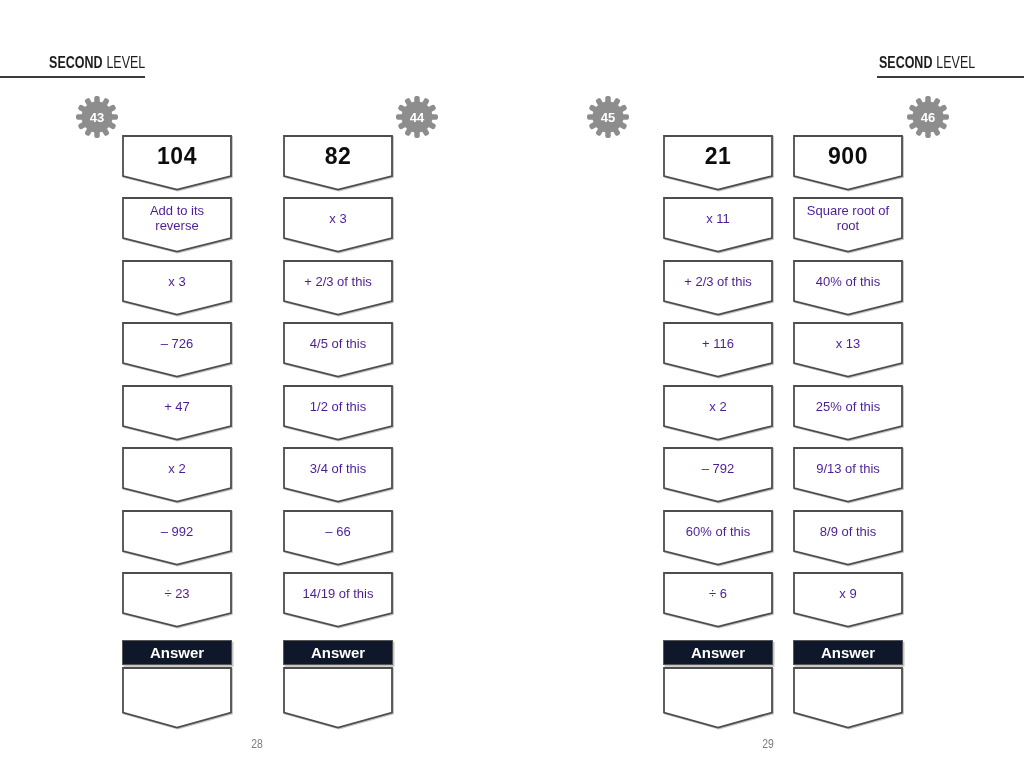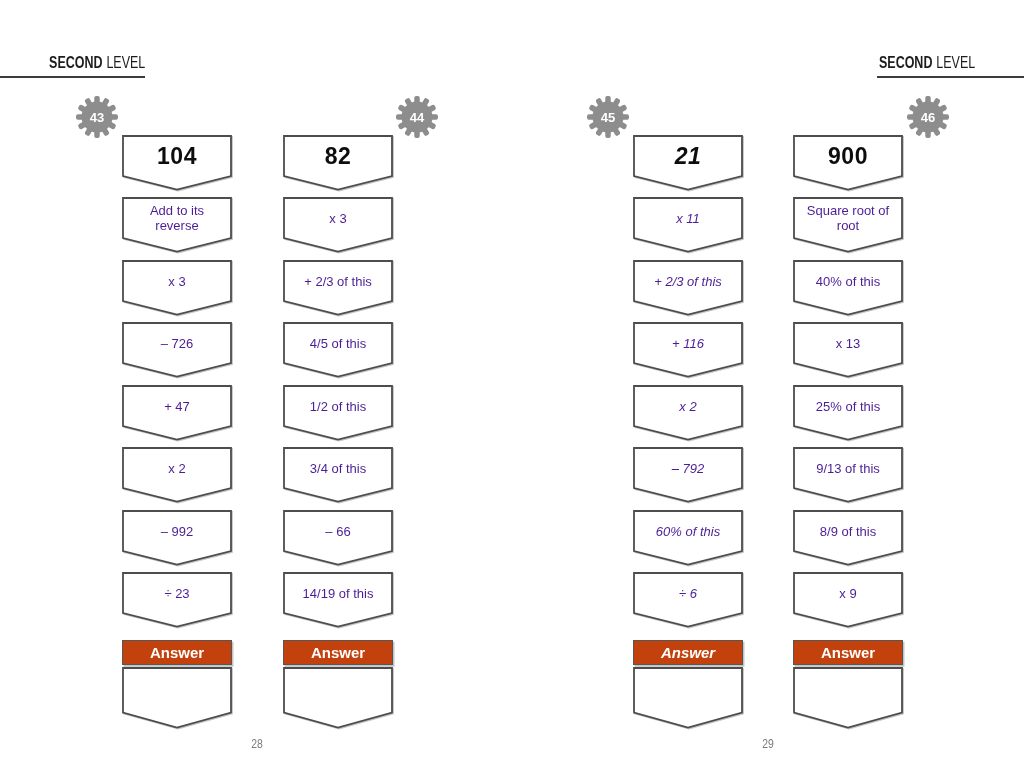--- a/index.html
+++ b/index.html
@@ -12,37 +12,37 @@
   .header-left{left:0;width:145px;justify-content:flex-end;}
   .header-right{left:877px;width:147px;justify-content:flex-start;padding-left:2px;}
   .htext{font-size:16px;color:#1d1d1d;white-space:nowrap;letter-spacing:0;}
   .header-left .htext{transform:scaleX(0.78);transform-origin:100% 50%;}
   .header-right .htext{transform:scaleX(0.78);transform-origin:0 50%;}
   .hbold{font-weight:700;}
   .hlight{font-weight:400;margin-left:5px;}
 
   
   .col{position:absolute;top:0;width:110px;height:781px;}
-  .col1{left:122px;} .col2{left:283px;} .col3{left:633px;font-style:italic;} .col4{left:793px;}
+  .col1{left:122px;} .col2{left:283px;} .col3{left:663px;} .col4{left:793px;}
 
   .box{position:absolute;left:0;width:110px;height:56px;}
   .r0{top:135px;} .r1{top:197px;} .r2{top:260px;} .r3{top:322px;}
   .r4{top:385px;} .r5{top:447px;} .r6{top:510px;} .r7{top:572px;}
 
   .shape{position:absolute;left:0;top:0;width:110px;height:56px;
          filter:drop-shadow(1.5px 1.8px 0px #c4c4c4);}
   .shape polygon{fill:#ffffff;stroke:#4d4d4d;stroke-width:1.8;stroke-linejoin:miter;}
 
   .lbl{position:absolute;left:12px;right:12px;top:0;height:42px;
        display:flex;align-items:center;justify-content:center;text-align:center;
        font-size:13px;line-height:15px;color:#4c1d95;}
   .start-lbl{left:4px;right:4px;font-size:23px;font-weight:700;color:#0d0d0d;letter-spacing:0.5px;}
 
   
-  .ansbar{position:absolute;left:0;top:640px;width:110px;height:25px;background:#c2410c;
+  .ansbar{position:absolute;left:0;top:640px;width:110px;height:25px;background:#0f172a;
           border:1px solid #565656;box-sizing:border-box;
           display:flex;align-items:center;justify-content:center;
           color:#fff;font-weight:700;font-size:15px;box-shadow:1.5px 1.8px 0 #c4c4c4;}
   .ansbox{position:absolute;left:0;top:667px;width:110px;height:62px;}
   .ansbox svg{position:absolute;left:0;top:0;width:110px;height:62px;
               filter:drop-shadow(1.5px 1.8px 0px #c4c4c4);}
   .ansbox polygon{fill:#fff;stroke:#4d4d4d;stroke-width:1.8;}
 
   
   .badge{position:absolute;width:44px;height:44px;}

